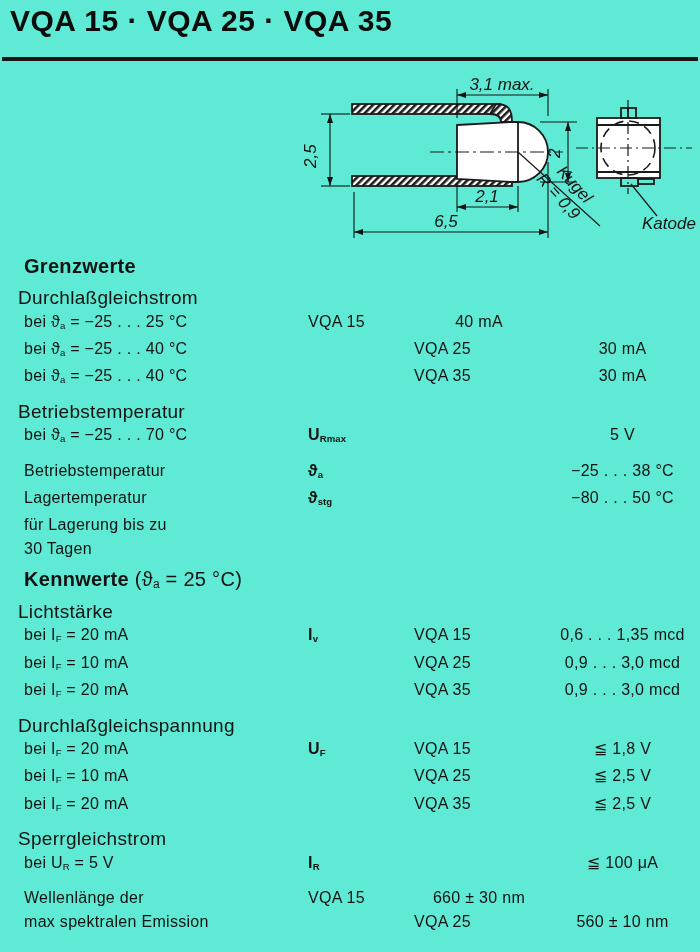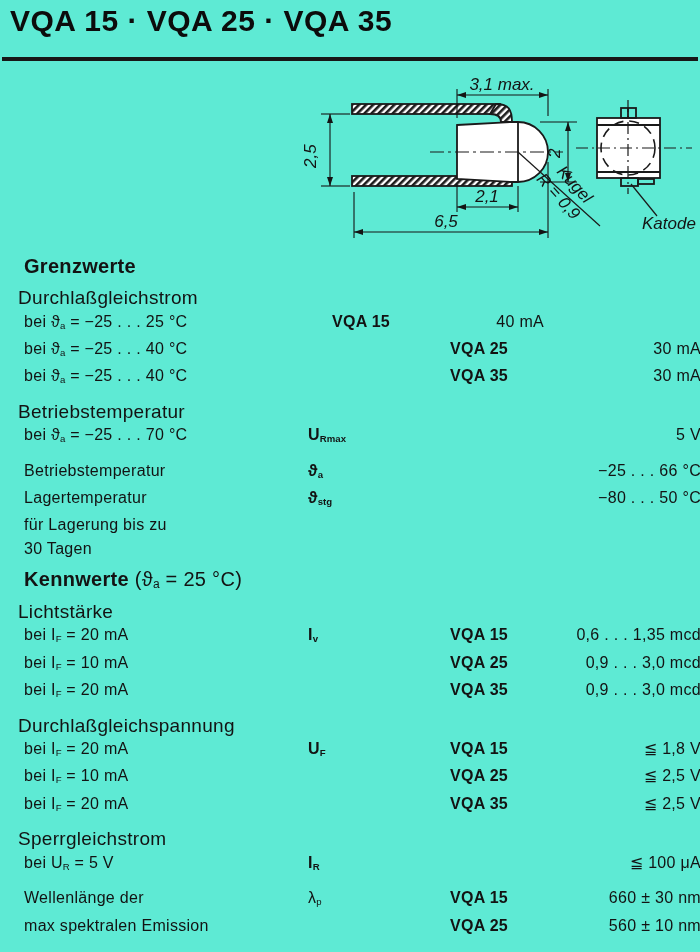--- a/index.html
+++ b/index.html
@@ -21,22 +21,22 @@
   .hd-suffix{font-weight:400;}
   .group{margin-top:8px;}
   .group-title{padding-left:2px;font-size:19px;line-height:23.5px;letter-spacing:.3px;}
   .row{
     display:grid;grid-template-columns:284px 106px 130px 1fr;
     padding:0 15px 0 8px;font-size:16px;line-height:23.5px;letter-spacing:.3px;
   }
   .row.gap-sm{margin-top:0;}
   .c-symbol{font-weight:700;}
   .c-symbol.reg{font-weight:400;}
-  .c-type{font-weight:700;text-align:center;}
-  .c-value{text-align:right;white-space:nowrap;}
+  .c-type{font-weight:400;}
+  .c-value{text-align:center;white-space:nowrap;}
   sub{font-size:.6em;vertical-align:-0.2em;letter-spacing:0;}
 </style>
 </head>
 <body>
 
 <div class="page">
 
   <h1 class="title">VQA 15 · VQA 25 · VQA 35</h1>
   <div class="rule"></div>
 
@@ -141,21 +141,21 @@
             <span class="c-symbol">U<sub>Rmax</sub></span>
             <span class="c-type"></span>
             <span class="c-value">5 V</span>
           </div>
         </div>
         <div class="group">
           <div class="row">
             <span class="c-label">Betriebstemperatur</span>
             <span class="c-symbol">ϑ<sub>a</sub></span>
             <span class="c-type"></span>
-            <span class="c-value">−25 . . . 66 °C</span>
+            <span class="c-value">−25 . . . 38 °C</span>
           </div>
           <div class="row gap-sm">
             <span class="c-label">Lagertemperatur</span>
             <span class="c-symbol">ϑ<sub>stg</sub></span>
             <span class="c-type"></span>
             <span class="c-value">−80 . . . 50 °C</span>
           </div>
           <div class="row">
             <span class="c-label">für Lagerung bis zu</span>
             <span class="c-symbol"></span>
@@ -219,21 +219,20 @@
           <div class="row">
             <span class="c-label">bei U<sub>R</sub> = 5 V</span>
             <span class="c-symbol">I<sub>R</sub></span>
             <span class="c-type"></span>
             <span class="c-value">≦ 100 μA</span>
           </div>
         </div>
         <div class="group">
           <div class="row">
             <span class="c-label">Wellenlänge der</span>
-            <span class="c-symbol reg">λ<sub>p</sub></span>
             <span class="c-type">VQA 15</span>
             <span class="c-value">660 ± 30 nm</span>
           </div>
           <div class="row">
             <span class="c-label">max spektralen Emission</span>
             <span class="c-symbol"></span>
             <span class="c-type">VQA 25</span>
             <span class="c-value">560 ± 10 nm</span>
           </div>
         </div>

